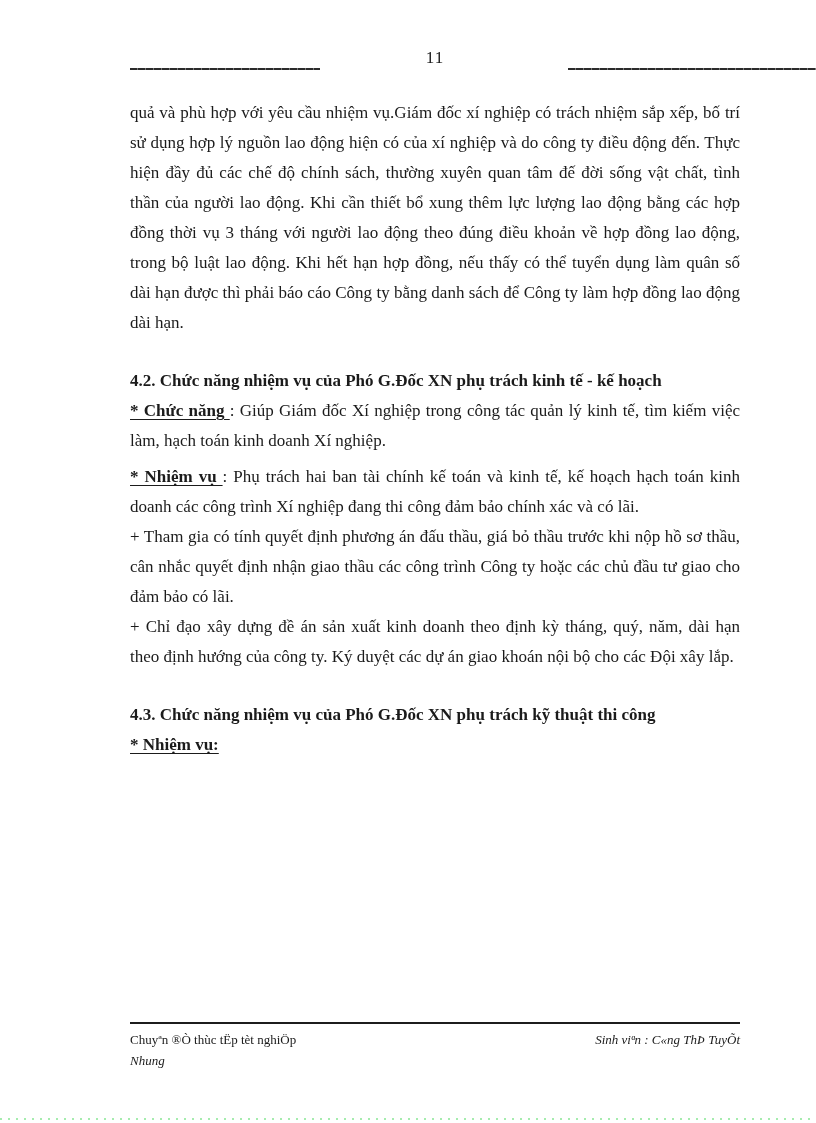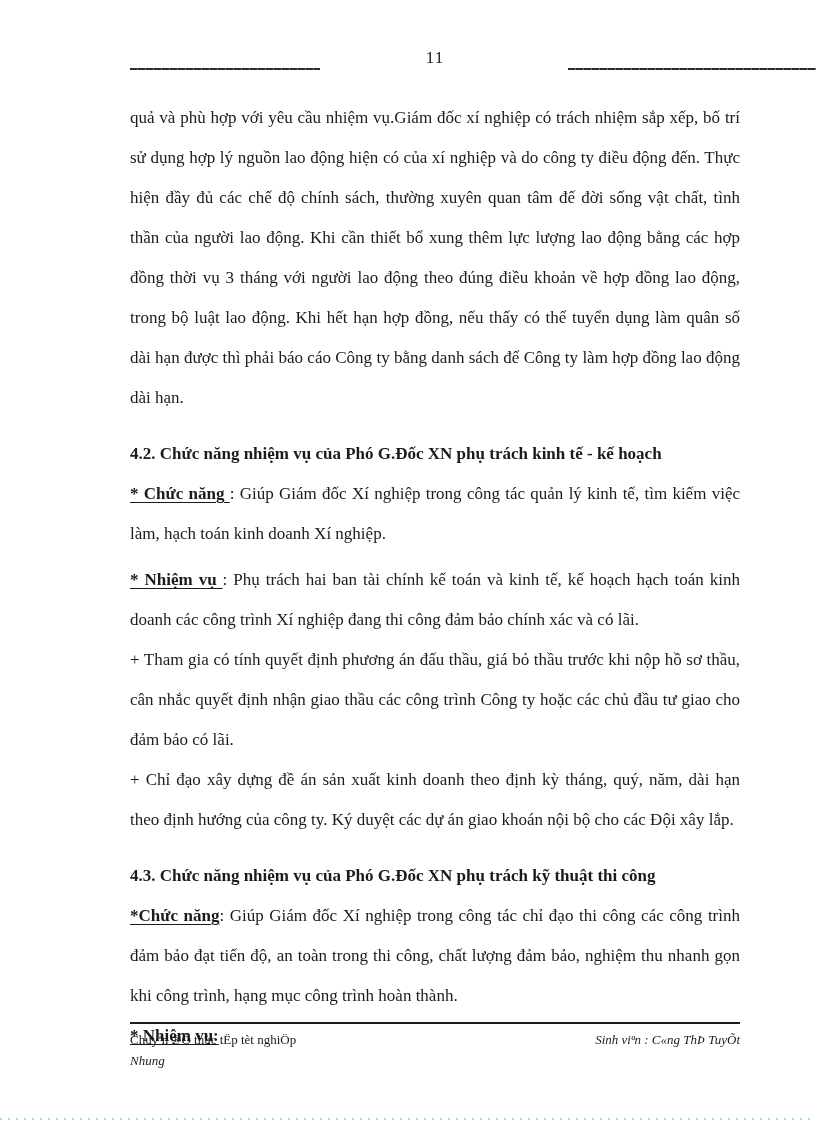--- a/index.html
+++ b/index.html
@@ -18,25 +18,25 @@
     position:absolute;left:130px;width:610px;top:2px;
     text-align:center;font-size:17px;letter-spacing:1px;
   }
   .rule{position:absolute;top:22px;height:2px;
     background:repeating-linear-gradient(to right,#2b2b2b 0 7px,#777 7px 8px);}
   .rule-left{left:130px;width:190px;}
   .rule-right{left:568px;right:0;}
   
   .doc-body{
     position:absolute;top:98px;left:130px;width:610px;
-    font-size:17px;line-height:40px;
+    font-size:17px;line-height:30px;
     text-align:justify;text-align-last:left;
   }
   .doc-body p{margin:0;}
-  p.heading{font-weight:bold;margin-top:16px;}
+  p.heading{font-weight:bold;margin-top:28px;}
   p.duty{margin-top:6px;}
   .u{text-decoration:underline;text-underline-offset:3px;font-weight:bold;}
   
   .footer{position:absolute;left:130px;width:610px;top:1022px;font-size:13px;}
   .footer-rule{border-top:2px solid #1c1c1c;margin-bottom:5px;}
   .footer-row{display:flex;justify-content:space-between;line-height:21px;}
   .f-left{font-style:normal;}
   .f-right{font-style:italic;}
   .f-wrap{font-style:italic;line-height:21px;font-family:Liberation Serif, serif;}
   
@@ -63,21 +63,20 @@
 
     <p><span class="u">* Chức năng </span><span>: Giúp Giám đốc Xí nghiệp trong công tác quản lý kinh tế, tìm kiếm việc làm, hạch toán kinh doanh Xí nghiệp.</span></p>
 
     <p class="duty"><span class="u">* Nhiệm vụ </span><span>: Phụ trách hai ban tài chính kế toán và kinh tế, kế hoạch hạch toán kinh doanh các công trình Xí nghiệp đang thi công đảm bảo chính xác và có lãi.</span></p>
 
     <p>+ Tham gia có tính quyết định phương án đấu thầu, giá bỏ thầu trước khi nộp hồ sơ thầu, cân nhắc quyết định nhận giao thầu các công trình Công ty hoặc các chủ đầu tư giao cho đảm bảo có lãi.</p>
     <p>+ Chỉ đạo xây dựng đề án sản xuất kinh doanh theo định kỳ tháng, quý, năm, dài hạn theo định hướng của công ty. Ký duyệt các dự án giao khoán nội bộ cho các Đội xây lắp.</p>
 
     <p class="heading">4.3. Chức năng nhiệm vụ của Phó G.Đốc XN phụ trách kỹ thuật thi công</p>
 
-    <p><span class="u">*Chức năng</span><span>: Giúp Giám đốc Xí nghiệp trong công tác chỉ đạo thi công các công trình đảm bảo đạt tiến độ, an toàn trong thi công, chất lượng đảm bảo, nghiệm thu nhanh gọn khi công trình, hạng mục công trình hoàn thành.</span></p>
 
     <p><span class="u">* Nhiệm vụ:</span></p>
   </div>
 
   <div class="footer">
     <div class="footer-rule"></div>
     <div class="footer-row">
       <span class="f-left">Chuyªn ®Ò thùc tËp tèt nghiÖp</span>
       <span class="f-right">Sinh viªn : C«ng ThÞ TuyÕt</span>
     </div>

